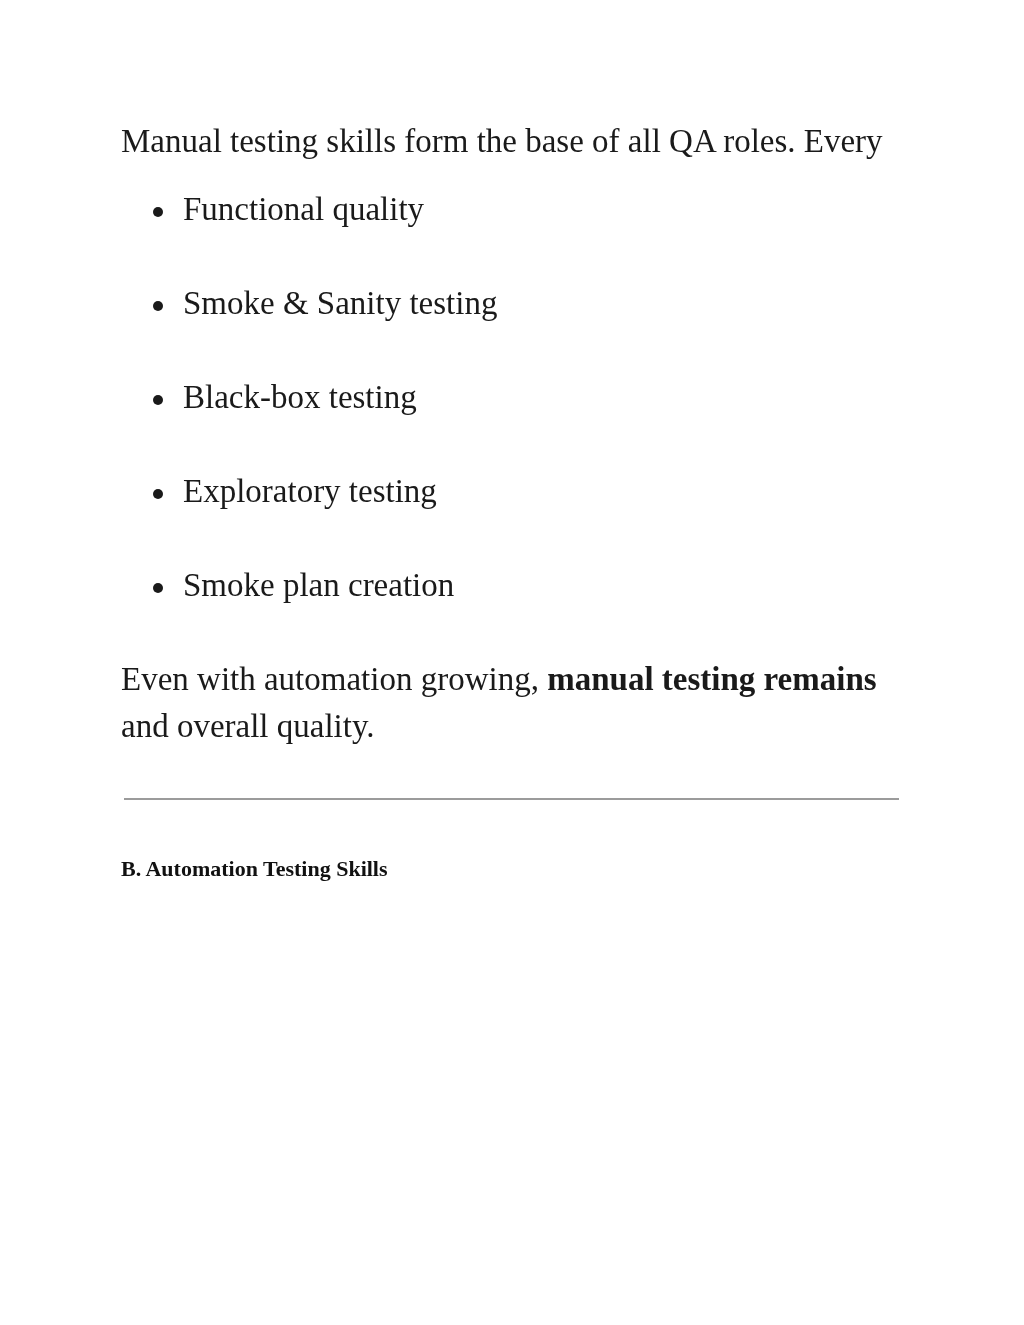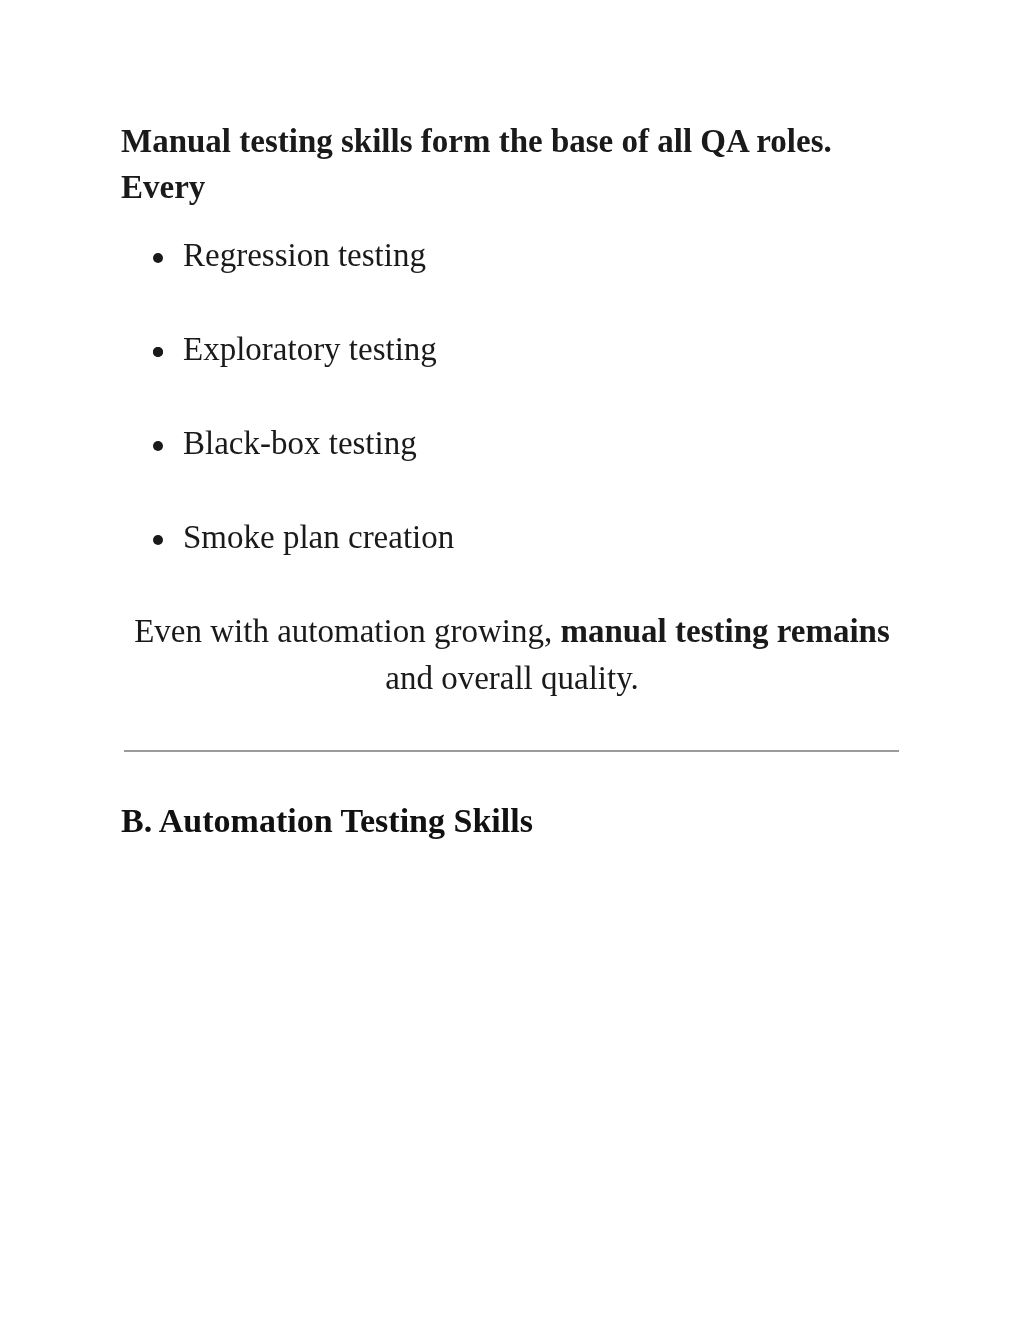--- a/index.html
+++ b/index.html
@@ -15,21 +15,20 @@
     padding: 118px 121px 0 121px;
     background: #ffffff;
     font-family: "Liberation Serif", "DejaVu Serif", serif;
     color: #1a1a1a;
     overflow: hidden;
   }
   .para {
     font-size: 33px;
     line-height: 46px;
     margin: 0;
-    font-weight: bold;
   }
   .para .line {
     display: block;
   }
   .skills-list {
     list-style: none;
     margin: 22px 0 0 0;
     padding: 0;
   }
   .skills-list li {
@@ -45,65 +44,65 @@
     top: 21px;
     width: 10px;
     height: 10px;
     border-radius: 50%;
     background: #1a1a1a;
   }
   .closing {
     font-size: 33px;
     line-height: 47px;
     margin: 16px 0 0 0;
-    text-align: center;
   }
   .closing .line {
     display: block;
   }
   .bold {
     font-weight: bold;
   }
   .divider {
     border: none;
     border-top: 2px solid #9b9b9b;
     margin: 48px 4px 0 3px;
   }
   .section-heading {
     margin: 46px 0 0 0;
-    font-size: 34px;
+    font-size: 22px;
     line-height: 46px;
     font-weight: bold;
     color: #111111;
   }
 </style>
 </head>
 <body>
 
 <div class="page">
 
   <p class="para">
     <span class="line">Manual testing skills form the base of all QA roles. Every</span>
   </p>
 
   <ul class="skills-list">
     <li>
       <span class="bullet-dot"></span>
-      <span>Regression testing</span>
+      <span>Functional quality</span>
     </li>
     <li>
       <span class="bullet-dot"></span>
+      <span>Smoke &amp; Sanity testing</span>
+    </li>
+    <li>
+      <span class="bullet-dot"></span>
+      <span>Black-box testing</span>
     </li>
     <li>
       <span class="bullet-dot"></span>
       <span>Exploratory testing</span>
-    </li>
-    <li>
-      <span class="bullet-dot"></span>
-      <span>Black-box testing</span>
     </li>
     <li>
       <span class="bullet-dot"></span>
       <span>Smoke plan creation</span>
     </li>
   </ul>
 
   <p class="closing">
     <span class="line"><span>Even with automation growing, </span><span class="bold">manual testing remains</span></span>
     <span class="line">and overall quality.</span>

